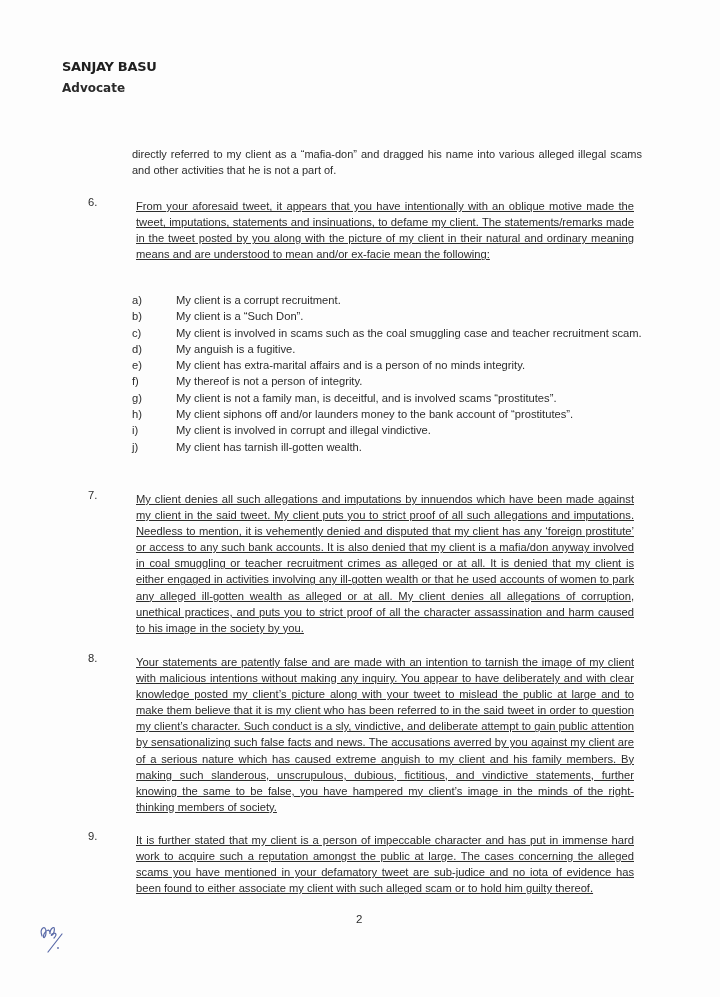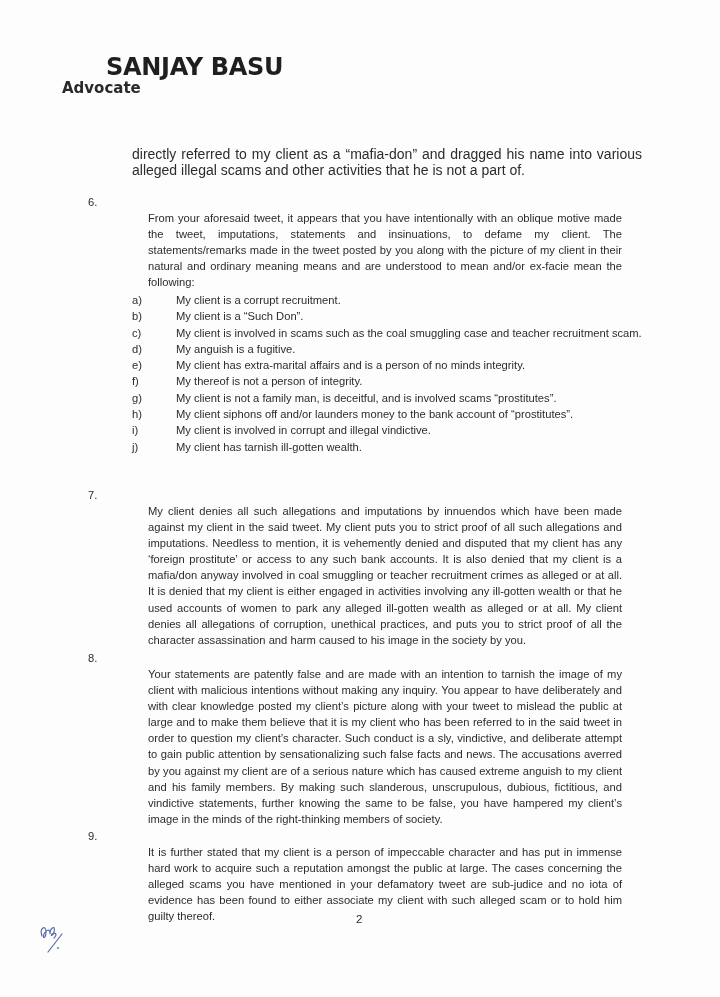--- a/index.html
+++ b/index.html
@@ -23,30 +23,29 @@
       background: #fdfdfd;
     }
     .letterhead {
       position: absolute;
       left: 62px;
       top: 56px;
     }
     .lh-name {
       font-family: "DejaVu Sans", sans-serif;
       font-weight: bold;
-      font-size: 24px;
+      font-size: 13px;
       letter-spacing: -0.3px;
       color: #1f1f1f;
       line-height: 22px;
-      margin-left: 44px;
     }
     .lh-title {
       font-family: "DejaVu Sans", sans-serif;
       font-weight: bold;
-      font-size: 15px;
+      font-size: 12px;
       color: #2a2a2a;
       margin-top: 2px;
       line-height: 16px;
     }
     .body-text {
       position: absolute;
       left: 88px;
       width: 550px;
       font-size: 11.2px;
       line-height: 16.1px;
@@ -56,28 +55,29 @@
       display: flex;
       align-items: flex-start;
     }
     .para-num {
       width: 44px;
       flex: 0 0 44px;
     }
     .para-text {
       flex: 1;
       text-align: justify;
-      margin: 16px;
+      margin: 4px;
+      text-decoration: underline;
     }
     .cont {
       position: absolute;
       left: 132px;
       top: 146px;
       width: 510px;
-      font-size: 14px;
+      font-size: 11px;
       line-height: 16.1px;
       color: #2c2c2c;
     }
     .sublist {
       position: absolute;
       left: 132px;
       top: 292px;
       width: 510px;
       font-size: 11.2px;
       line-height: 16.3px;

